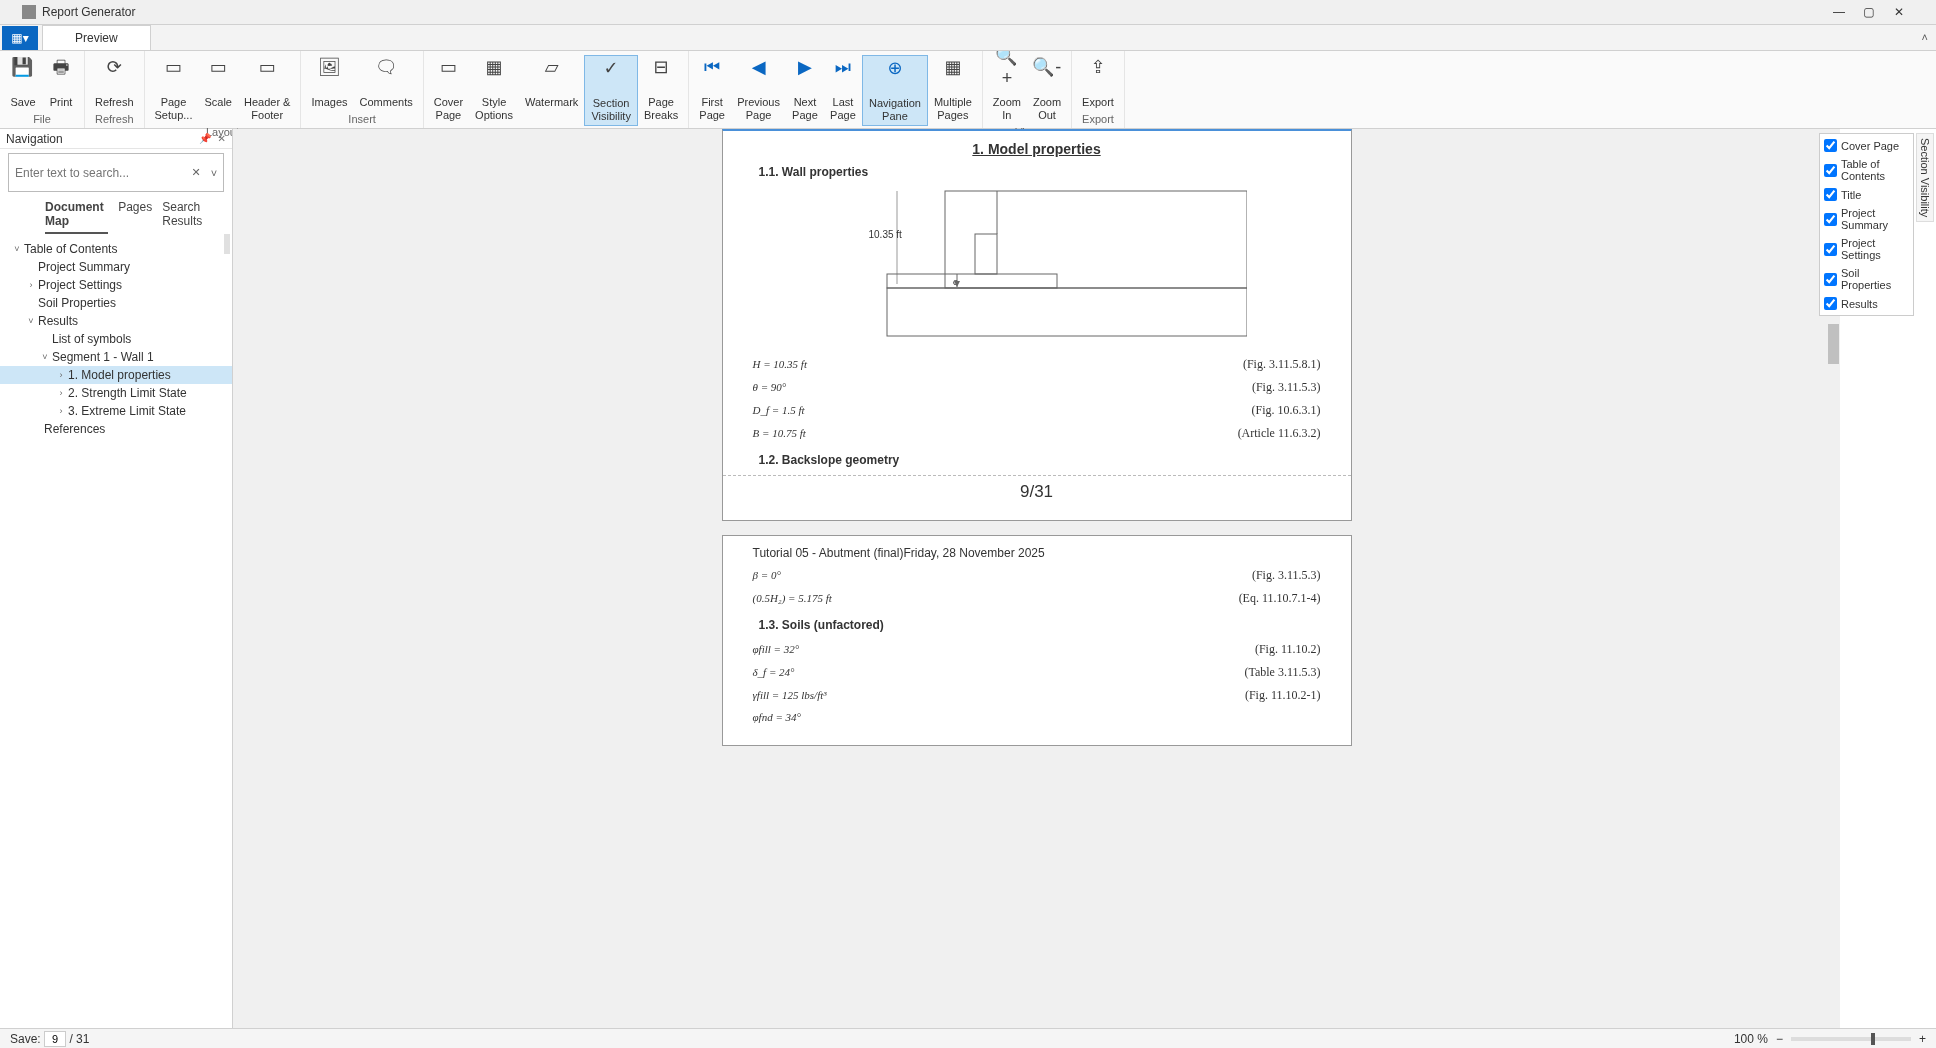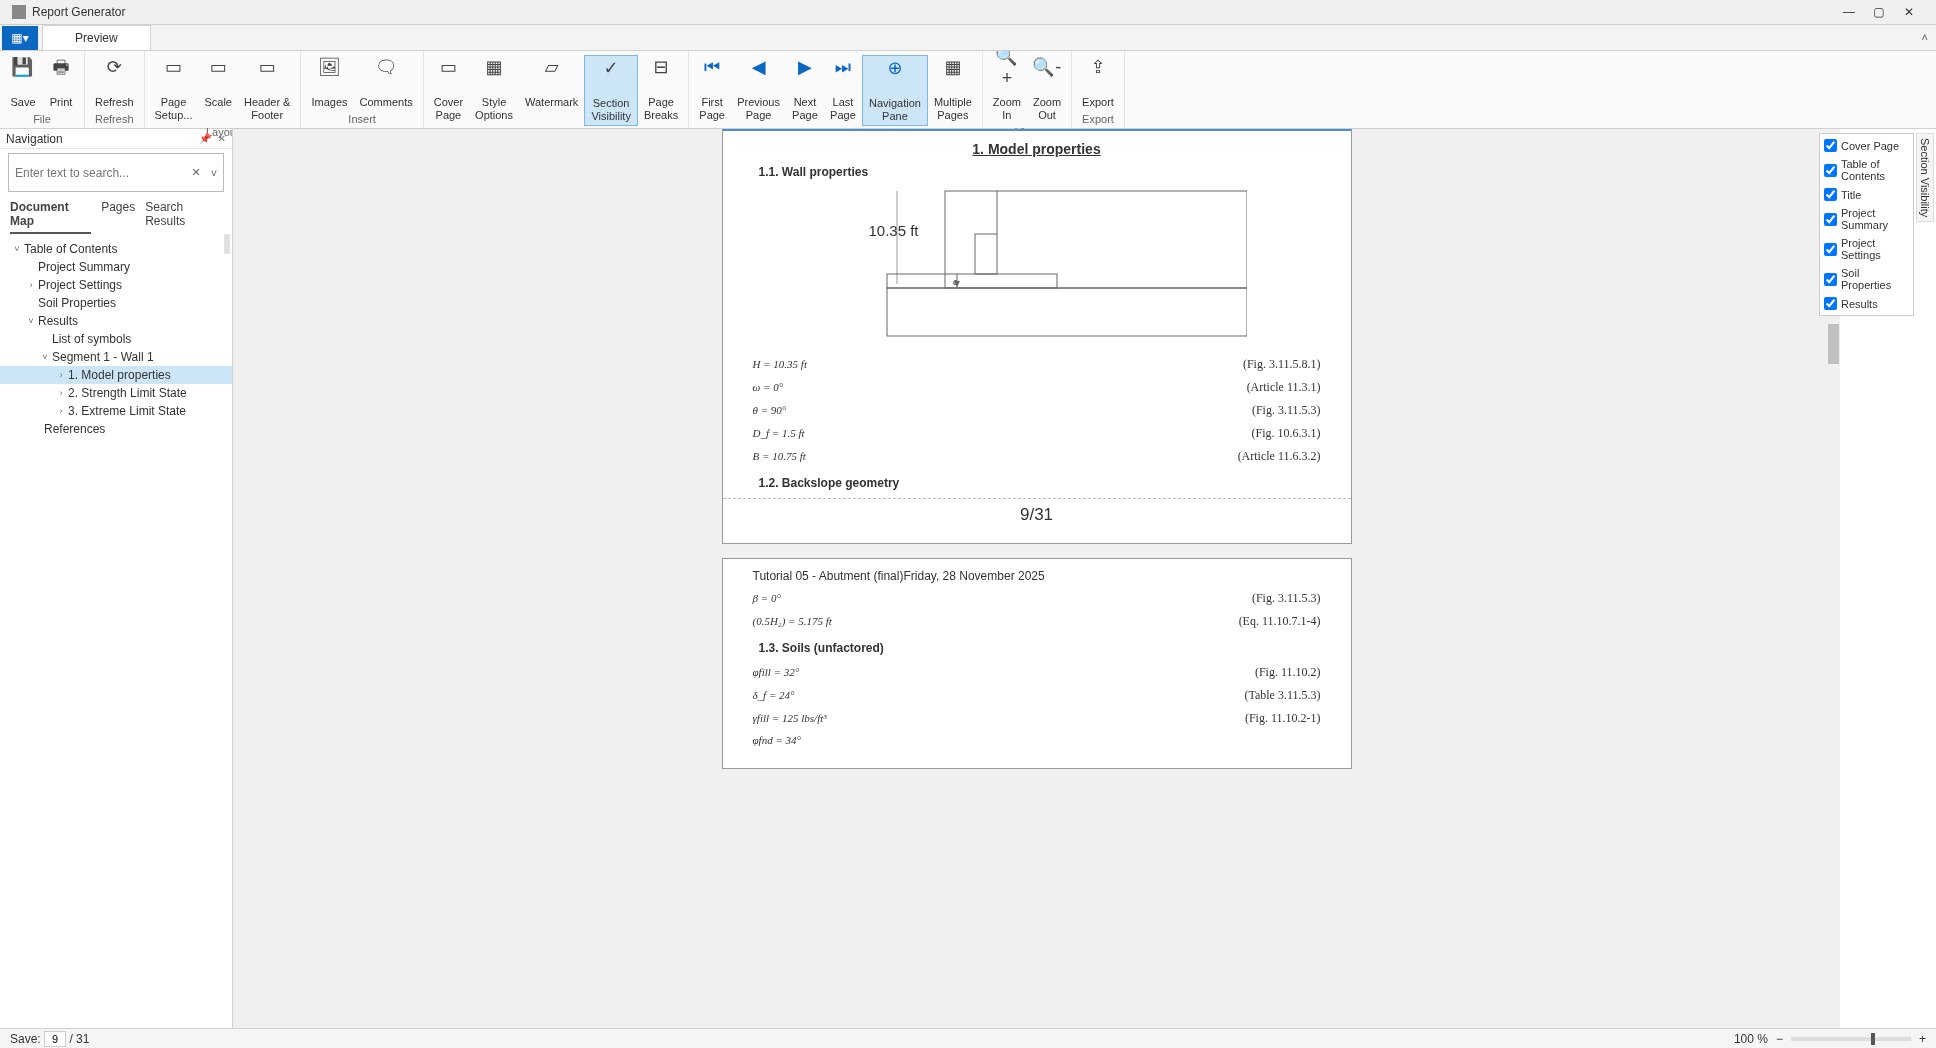--- a/index.html
+++ b/index.html
@@ -1,19 +1,19 @@
 <!DOCTYPE html>
 <html><head>
 <meta charset="utf-8">
 <style>
 * { box-sizing: border-box; margin: 0; padding: 0; }
 body { font-family: "Segoe UI", Tahoma, sans-serif; font-size: 12px; background: #fff; color: #333; overflow: hidden; }
 
 
-.titlebar { height: 25px; background: #f0f0f0; display: flex; align-items: center; padding: 0 12px; border-bottom: 1px solid #d0d0d0; }
+.titlebar { height: 25px; background: #f0f0f0; display: flex; align-items: center; padding: 0 22px; border-bottom: 1px solid #d0d0d0; }
 .titlebar .app-icon { width: 14px; height: 14px; background: #888; margin-right: 6px; display: inline-block; }
 .titlebar .title { flex: 1; font-size: 12px; }
 .winctrls { display: flex; }
 .winctl { width: 30px; height: 20px; display: flex; align-items: center; justify-content: center; font-size: 12px; cursor: default; }
 
 
 .tabs-strip { height: 26px; background: #f3f3f3; display: flex; align-items: flex-end; border-bottom: 1px solid #d0d0d0; position: relative; }
 .blue-btn { width: 36px; height: 24px; background: #0a67c2; display: flex; align-items: center; justify-content: center; color: white; margin-left: 2px; margin-right: 4px; }
 .tab { padding: 5px 32px; background: #fff; border: 1px solid #d0d0d0; border-bottom: none; font-size: 12px; }
 .tabs-strip .chevup { position: absolute; right: 8px; top: 6px; font-size: 11px; color: #555; }
@@ -32,36 +32,36 @@
 .main { display: flex; height: calc(100vh - 25px - 26px - 78px - 20px); }
 .navpanel { width: 233px; border-right: 1px solid #d0d0d0; display: flex; flex-direction: column; }
 .nav-hdr { height: 20px; display: flex; align-items: center; padding: 0 6px; font-size: 12px; border-bottom: 1px solid #e5e5e5; justify-content: space-between; }
 .nav-hdr .close { display: flex; gap: 6px; font-size: 10px; color: #777; }
 .search-wrap { padding: 4px 8px; }
 .search-box { display: flex; align-items: center; border: 1px solid #bbb; height: 39px; }
 .search-box input { flex: 1; border: none; outline: none; padding: 0 6px; font-size: 12px; }
 .search-box .sbtn { width: 18px; text-align: center; font-size: 11px; color: #666; }
 .nav-tabs { display: flex; gap: 10px; padding: 4px 10px 0; font-size: 12px; }
 .nav-tab { padding-bottom: 4px; cursor: default; color: #444; }
-.nav-tab.active { font-weight: 600; border-bottom: 2px solid #555; }
+.nav-tab.active { font-weight: 600; border-bottom: 2px solid #555; margin-left: 35px; }
 .tree { flex: 1; overflow-y: auto; padding: 6px 0; font-size: 12px; position: relative; }
 .titem { display: flex; align-items: center; height: 18px; padding-right: 4px; cursor: default; }
 .titem .tw { width: 14px; text-align: center; color: #666; font-size: 9px; }
 .titem.sel { background: #cde6f7; }
 .tree .scroll-ind { position: absolute; right: 2px; top: 0; width: 6px; height: 20px; background: #e0e0e0; }
 
 
 .preview { flex: 1; background: #f0f0f0; position: relative; overflow: auto; }
 .page { background: #fff; width: 630px; margin: 0 auto 14px; border: 1px solid #999; position: relative; padding: 10px 30px 18px; border-top: 2px solid #4a90d9; }
 .page.first { margin-top: 0; }
 .page h2 { text-align: center; font-size: 14px; text-decoration: underline; margin-bottom: 8px; font-weight: bold; }
 .page h3 { font-size: 12px; font-weight: bold; margin: 8px 0 6px 6px; }
 .diagram { height: 150px; position: relative; margin: 10px auto 14px; width: 420px; }
 .diagram svg { width: 100%; height: 100%; }
-.dimlbl { position: absolute; left: 42px; top: 33px; font-size: 15px; }
+.dimlbl { position: absolute; left: 42px; top: 40px; font-size: 10px; }
 .eq-row { display: flex; justify-content: space-between; align-items: baseline; padding: 4px 0; font-size: 11px; font-family: Georgia, serif; font-style: italic; }
 .eq-row .ref { font-style: normal; font-family: "Segoe UI"; font-size: 12px; }
 .page .pgnum { text-align: center; font-size: 17px; margin-top: 6px; }
 .dashed-line { border-top: 1px dashed #bbb; margin: 8px -30px 6px; }
 .page-hdr { display: flex; font-size: 12px; margin-bottom: 4px; }
 
 
 .sectvis { width: 96px; position: relative; }
 .sectvis-tab { position: absolute; right: 2px; top: 4px; writing-mode: vertical-rl; font-size: 11px; padding: 4px 2px; background: #f5f5f5; border: 1px solid #ddd; }
 .sectvis-panel { position: absolute; right: 22px; top: 4px; width: 95px; background: #fff; border: 1px solid #ccc; padding: 2px; }
@@ -330,24 +330,20 @@
           <line x1="130" y1="85" x2="130" y2="98" stroke="#666"></line>
           <polygon points="130,98 127,92 133,92" fill="#666"></polygon>
         </svg>
       </div>
       <div id="eqs1">
           <div class="eq-row">
             <span>H = 10.35 ft</span>
             <span class="ref">(Fig. 3.11.5.8.1)</span>
           </div>
           <div class="eq-row">
-            <span>ω = 0°</span>
-            <span class="ref">(Article 11.3.1)</span>
-          </div>
-          <div class="eq-row">
             <span>θ = 90°</span>
             <span class="ref">(Fig. 3.11.5.3)</span>
           </div>
           <div class="eq-row">
             <span>D_f = 1.5 ft</span>
             <span class="ref">(Fig. 10.6.3.1)</span>
           </div>
           <div class="eq-row">
             <span>B = 10.75 ft</span>
             <span class="ref">(Article 11.6.3.2)</span>

